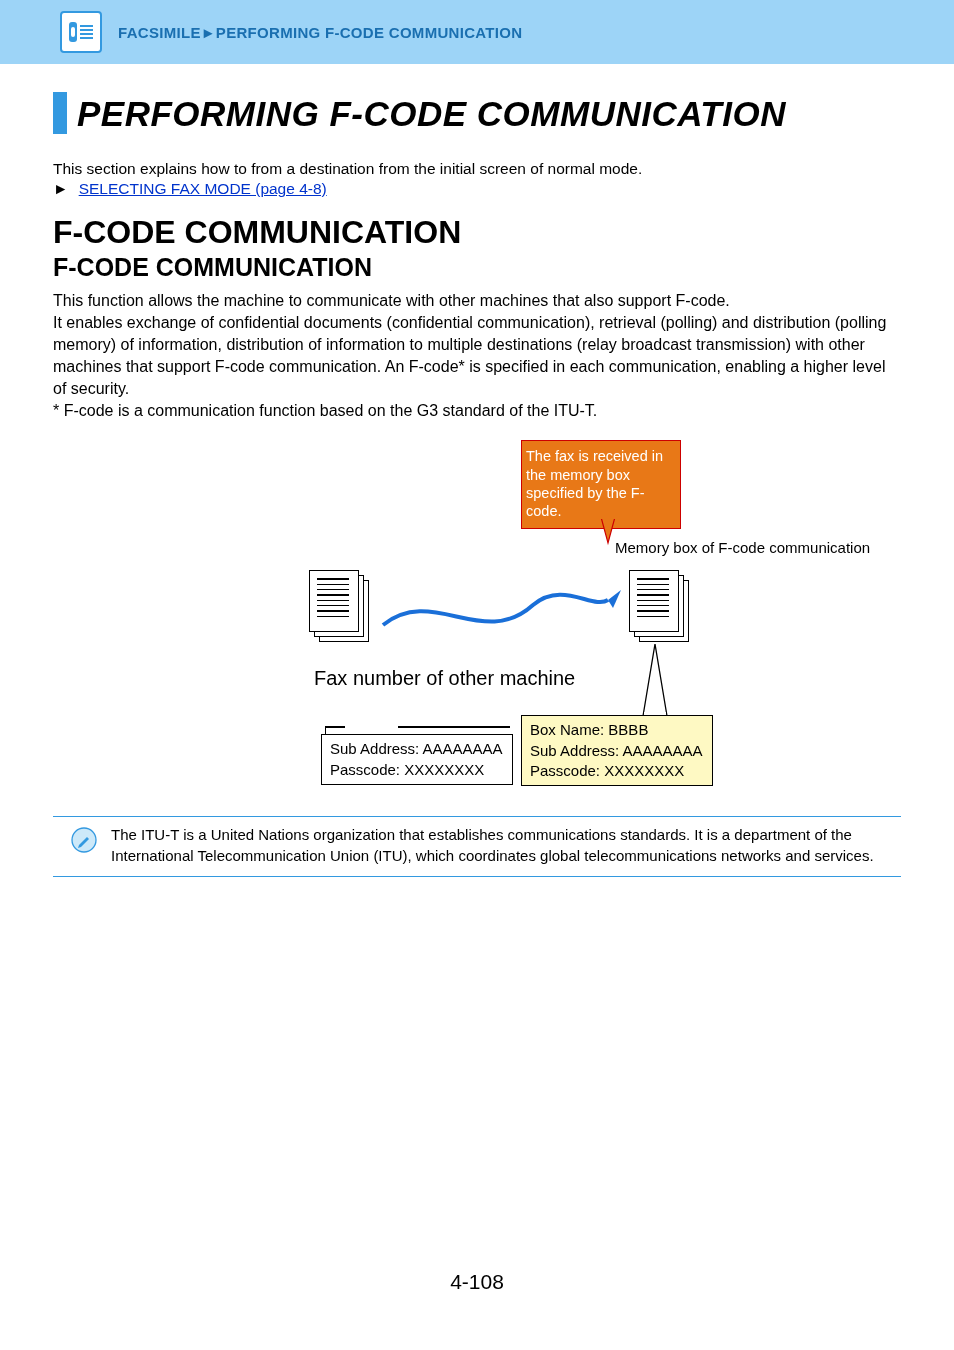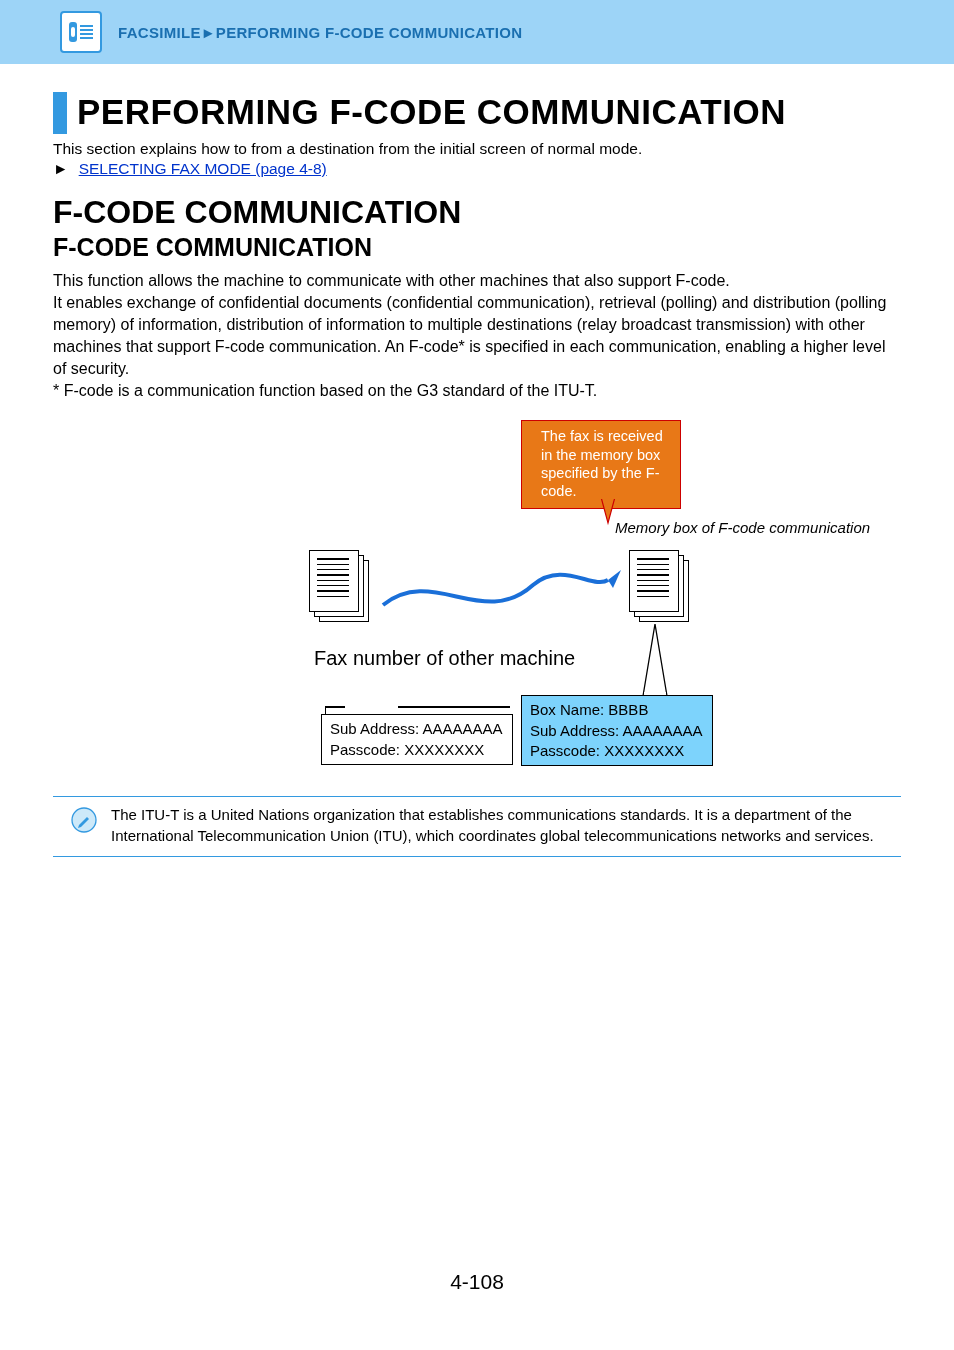--- a/index.html
+++ b/index.html
@@ -34,22 +34,23 @@
     color: #1a6fb0;
     font-weight: bold;
     font-size: 15px;
     letter-spacing: 0.3px;
   }
   .content {
     padding: 28px 53px 0 53px;
   }
   .main-title-row {
     display: flex;
-    align-items: flex-start;
-    margin-bottom: 6px;
+    align-items: flex-end;
+    margin-bottom: 26px;
+    font-style: italic;
   }
   .blue-bar {
     width: 14px;
     height: 42px;
     background: #3399e0;
     margin-right: 10px;
   }
   .main-title {
     font-size: 35px;
     font-weight: bold;
@@ -98,34 +99,33 @@
   .memory-callout {
     position: absolute;
     left: 468px;
     top: 0;
     width: 160px;
     background: #e87817;
     border: 1.5px solid #cc0000;
     color: #fff;
     font-size: 14.5px;
     line-height: 1.25;
-    padding: 6px 8px 8px 19px;
+    padding: 6px 8px 8px 4px;
   }
   .callout-pointer {
     position: absolute;
     left: 538px;
     top: 77px;
   }
   .mem-label {
     position: absolute;
     left: 562px;
     top: 99px;
     font-size: 15px;
     line-height: 1.25;
-    font-style: italic;
   }
   .doc-stack { position: absolute; }
   .doc-stack .page {
     position: absolute;
     width: 50px;
     height: 62px;
     background: #fff;
     border: 1.5px solid #000;
   }
   .doc-stack .lines {
@@ -197,21 +197,21 @@
   }
   .box2 {
     position: absolute;
     left: 468px;
     top: 275px;
     width: 192px;
     border: 1.5px solid #000;
     font-size: 15px;
     line-height: 1.35;
     padding: 4px 8px;
-    background: #7dd3fc;
+    background: #fef9c3;
   }
   .box2-pointer {
     position: absolute;
     left: 584px;
     top: 204px;
   }
   .note-sep {
     border: none;
     border-top: 1.5px solid #3399e0;
     margin: 0 0 8px 0;

